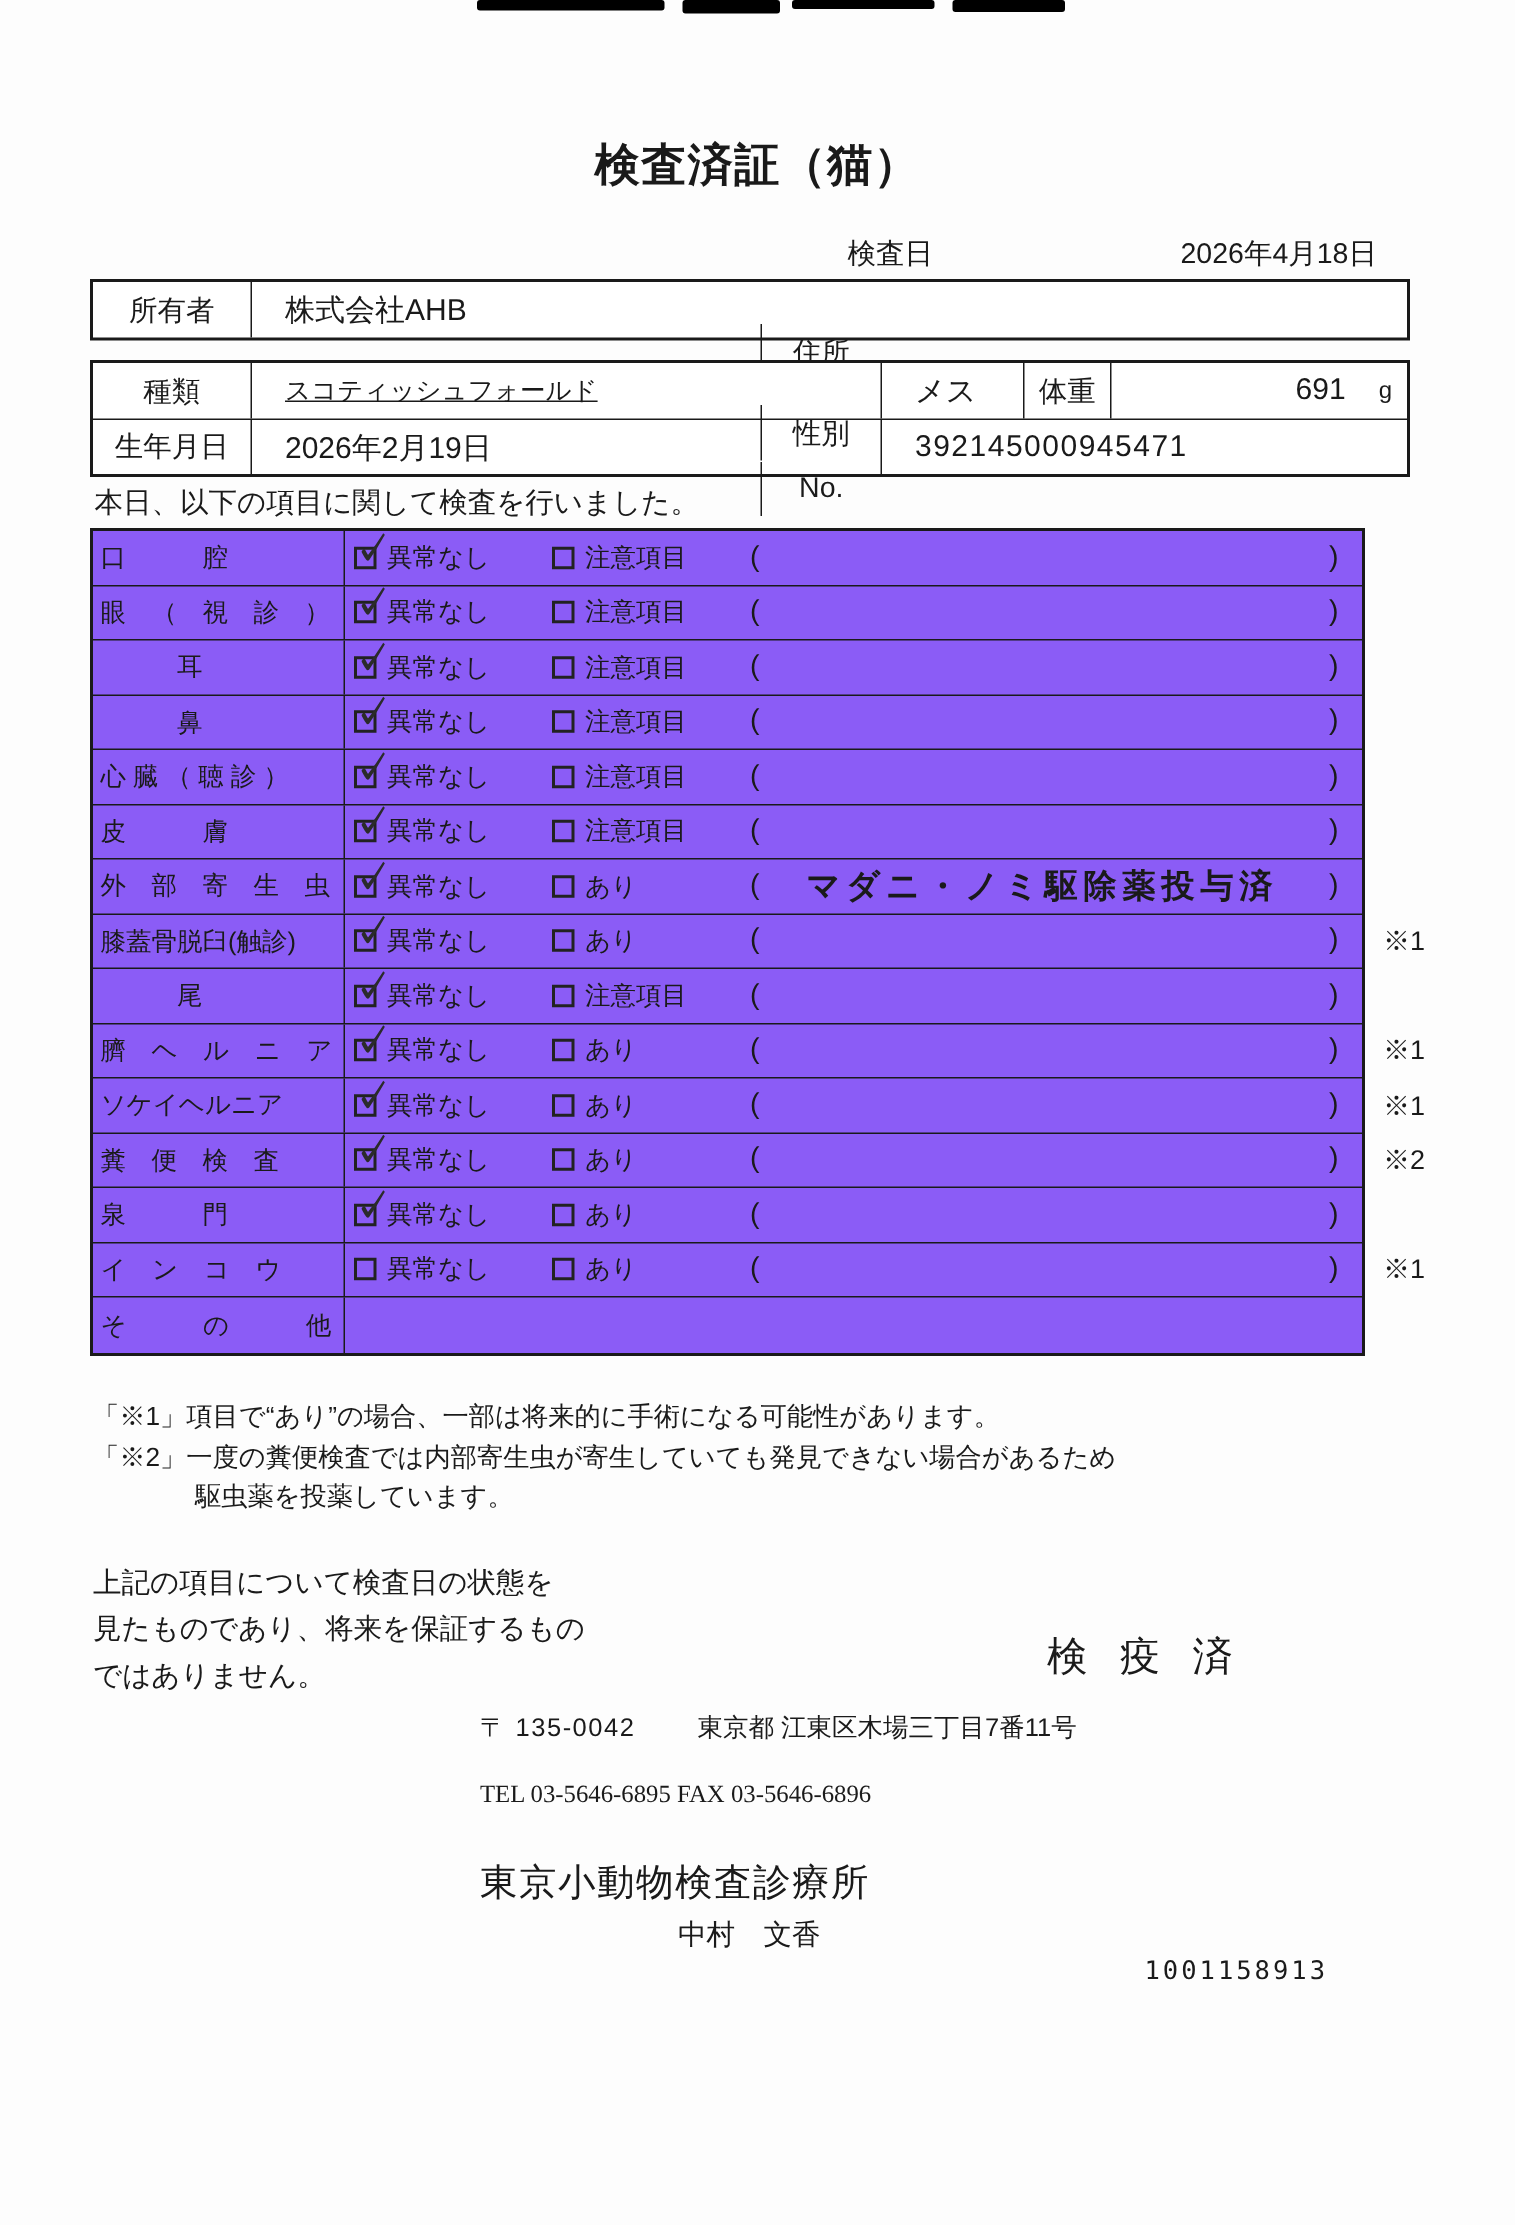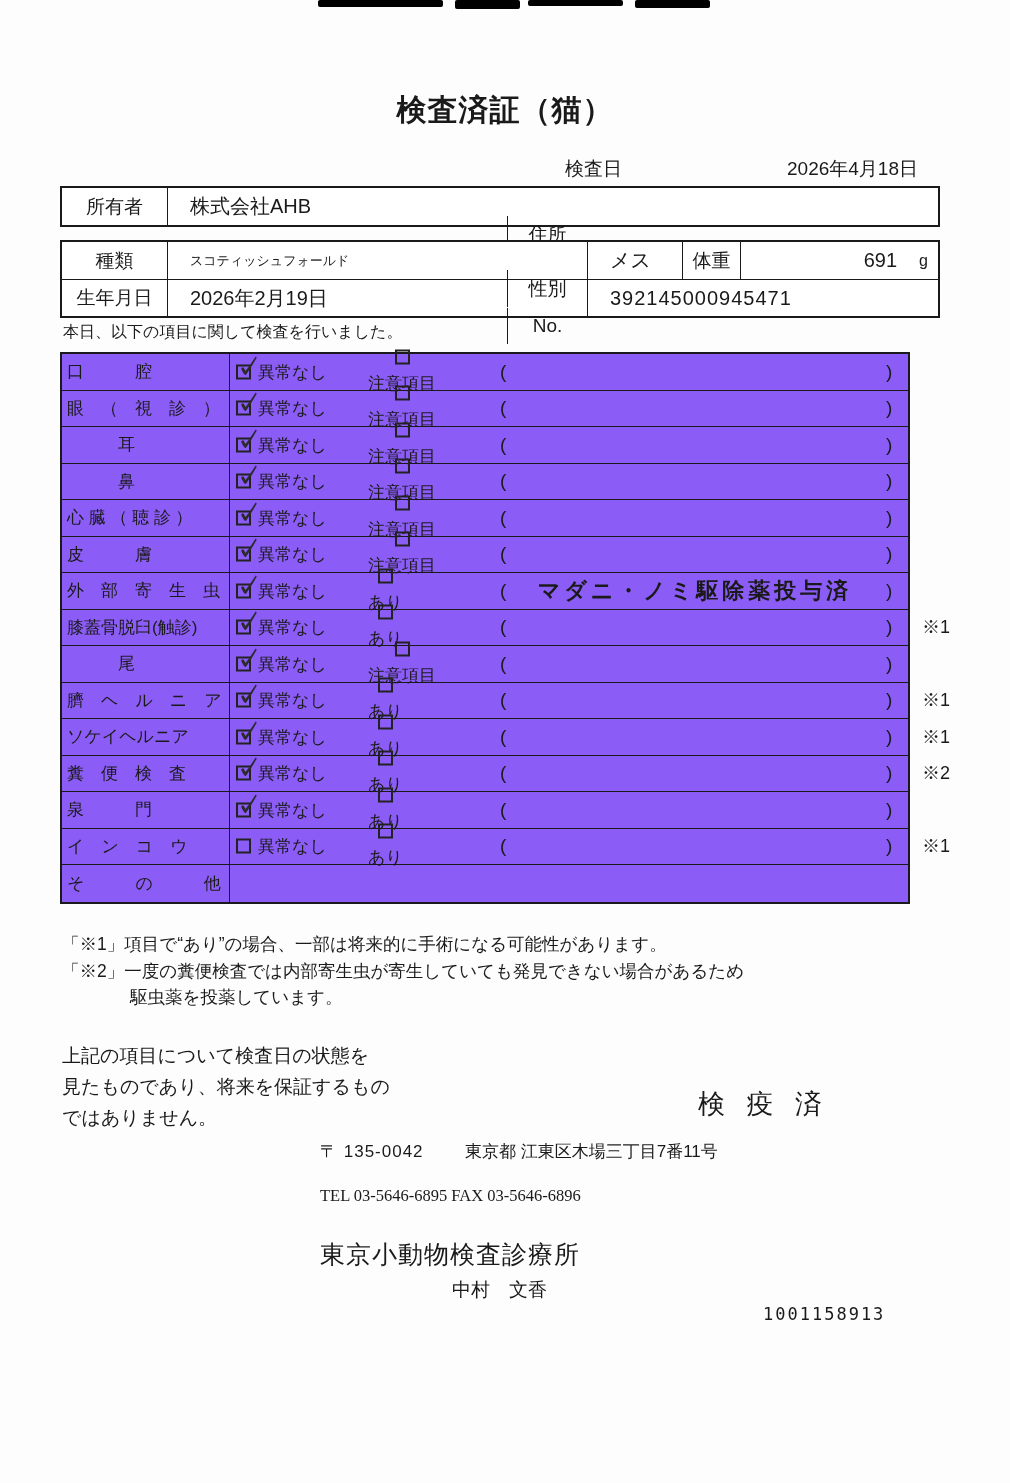--- a/index.html
+++ b/index.html
@@ -30,34 +30,34 @@
   .cell.val { padding-left:22px; font-size:20px; }
   .w105 { width:105px; flex:none; }
   .w340 { width:340px; flex:none; }
   .w80  { width:80px;  flex:none;margin-top:28px; }
   .w95  { width:95px;  flex:none; }
   .w58  { width:58px;  flex:none; }
   .grow { flex:1; }
   .weight-val { justify-content:flex-end; padding-right:10px; }
   .weight-unit { font-size:16px; margin-left:22px; }
 
-  .statement { position:absolute; top:322px; left:63px; font-size:16px;text-align:center; }
+  .statement { position:absolute; top:322px; left:63px; font-size:19px;text-align:center; }
 
   .insp-table { position:absolute; top:352px; left:60px; width:850px;
                 border:2px solid #1a1a1a; background:#8b5cf6; }
   .insp-row { display:flex; height:36.5px; border-bottom:1.5px solid #1a1a1a; }
   .insp-row.other-row { border-bottom:none; }
   .label-cell { width:168px; flex:none; border-right:1.5px solid #1a1a1a;
                 display:flex; align-items:center; padding-left:5px;
                 font-size:17px; white-space:pre; }
   .row-body { flex:1; position:relative; }
   .cb-group { position:absolute; top:50%; transform:translateY(-50%);
               display:flex; align-items:center; gap:7px; }
   .cb1 { left:6px; }
-  .cb2 { left:138px;flex-direction:column; }
+  .cb2 { left:138px; }
   .checkbox { width:15px; height:15px; border:2px solid #222; position:relative; flex:none; }
   .check-mark { position:absolute; left:-2px; top:-11px; font-size:24px; line-height:1;
                 color:#2b2b2b; font-weight:600; transform:rotate(-6deg); }
   .cb-label { font-size:17px; }
   .paren { position:absolute; top:50%; transform:translateY(-50%); font-size:19px; }
   .paren-open  { left:270px; }
   .paren-close { left:656px; }
   .note-text { position:absolute; top:50%; transform:translateY(-50%);
                left:280px; width:370px; text-align:center;
                font-size:22px; font-weight:600; letter-spacing:4px; white-space:nowrap; }
@@ -101,21 +101,21 @@
     <div class="info-row">
       <div class="cell lbl w105">所有者</div>
       <div class="cell val w340">株式会社AHB</div>
       <div class="cell lbl w80">住所</div>
     </div>
   </div>
 
   <div class="info-table t2">
     <div class="info-row">
       <div class="cell lbl w105">種類</div>
-      <div class="cell val w340" style="font-size:13px;">スコティッシュフォールド</div>
+      <div class="cell val w340" style="font-size:17px;text-decoration:underline;">スコティッシュフォールド</div>
       <div class="cell lbl w80">性別</div>
       <div class="cell val w95">メス</div>
       <div class="cell lbl w58">体重</div>
       <div class="cell val grow weight-val">
         <span>691</span>
         <span class="weight-unit">g</span>
       </div>
     </div>
     <div class="info-row">
       <div class="cell lbl w105">生年月日</div>

